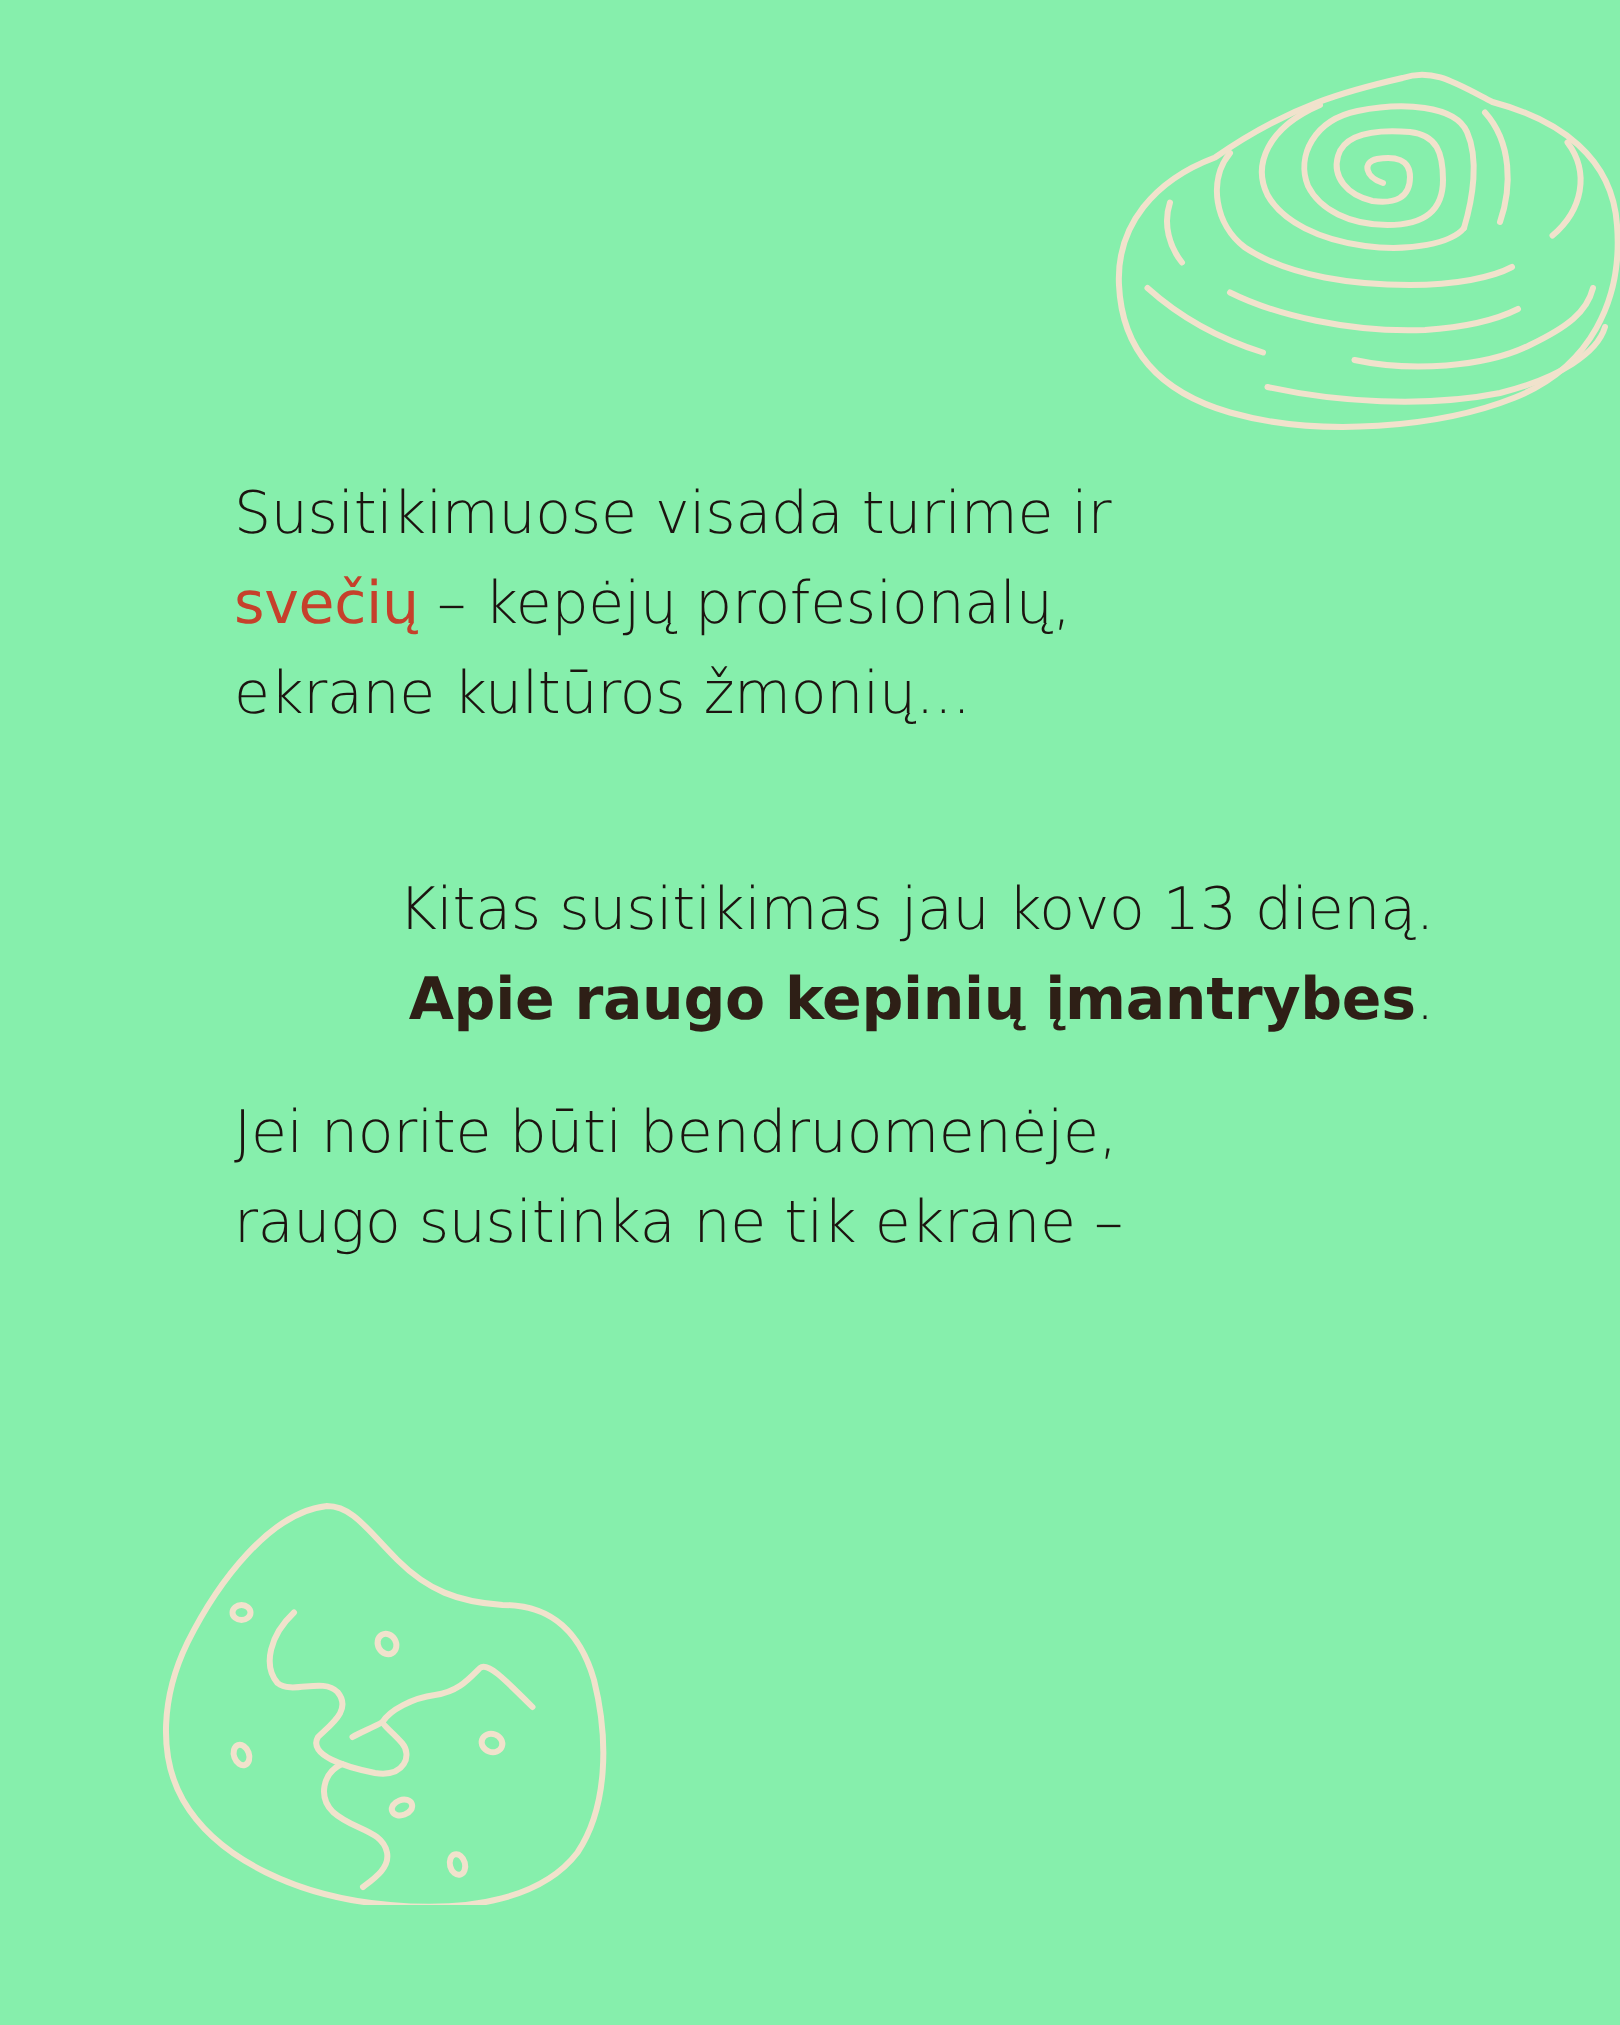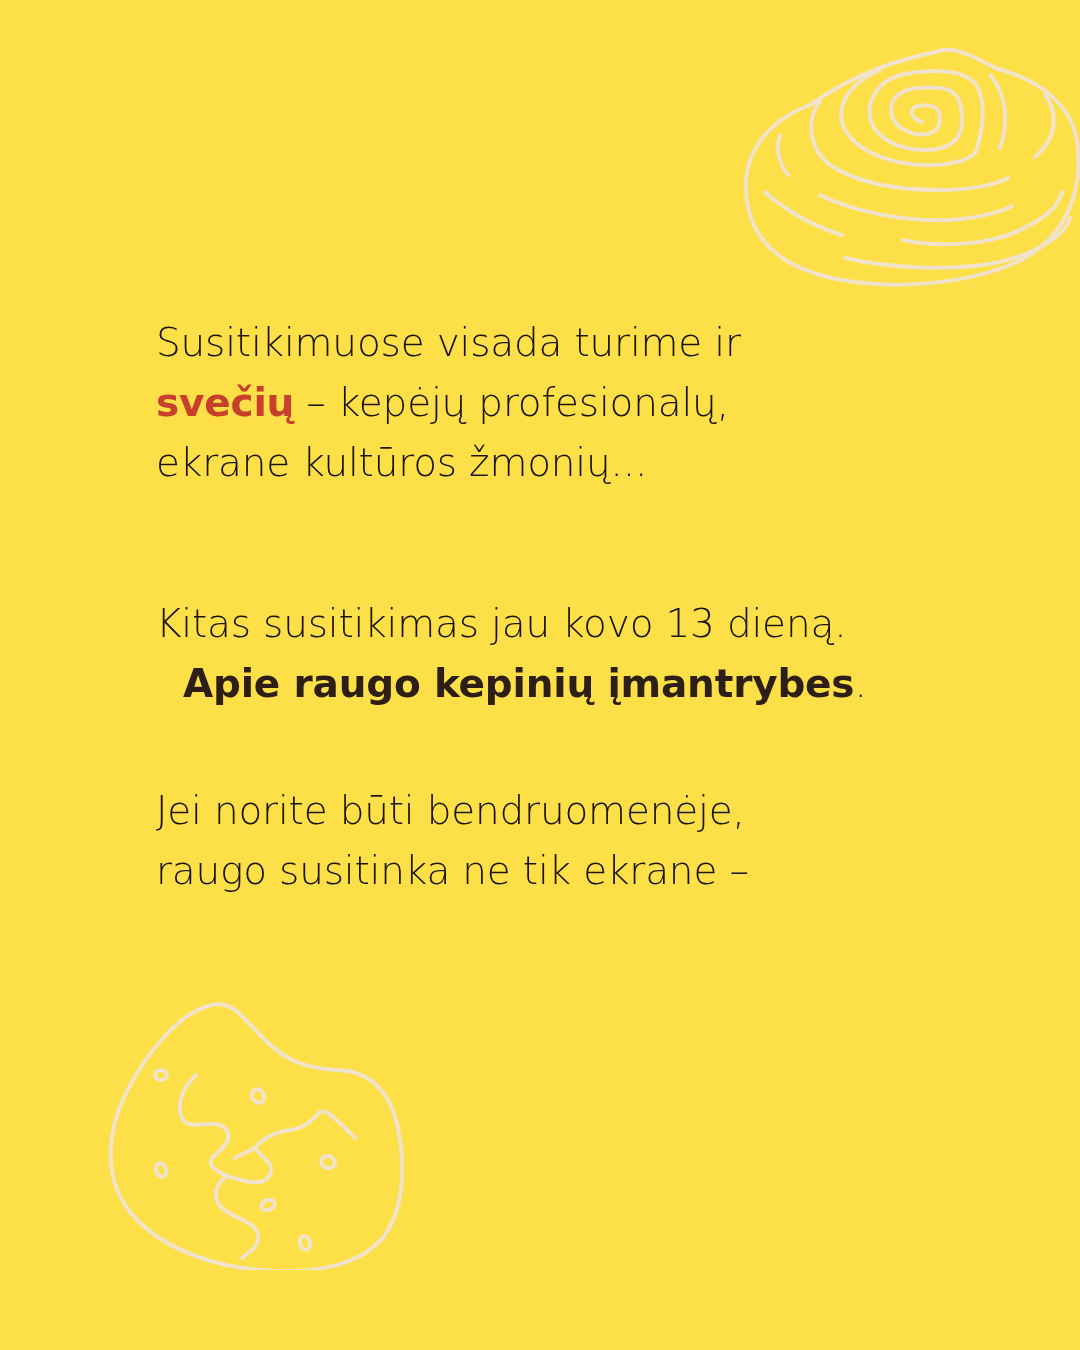--- a/index.html
+++ b/index.html
@@ -10,40 +10,40 @@
       width: 1080px;
       height: 1350px;
       background: #d3b08c;
       position: relative;
       overflow: hidden;
       font-family: "DejaVu Sans", "Liberation Sans", sans-serif;
     }
     .canvas {
       position: absolute;
       inset: 0;
-      background: #fde047;
+      background: #86efac;
     }
     .text-block {
       position: absolute;
       left: 156px;
       width: 800px;
       color: #1c1410;
       font-size: 39px;
       line-height: 60px;
       font-weight: 300;
       letter-spacing: -0.2px;
       white-space: nowrap;
     }
     .p1 { top: 313px; }
-    .p2 { top: 594px; }
-    .p3 { top: 781px; }
+    .p2 { top: 577px; text-align: right; }
+    .p3 { top: 726px; }
     .line { display: block; height: 60px; }
     .accent {
       color: #c6402b;
-      font-weight: 700;
+      font-weight: 400;
     }
     .bold-dark {
       color: #2e1f16;
       font-weight: 700;
       margin-left: 27px;
     }
     .illus {
       position: absolute;
     }
     .bun {

